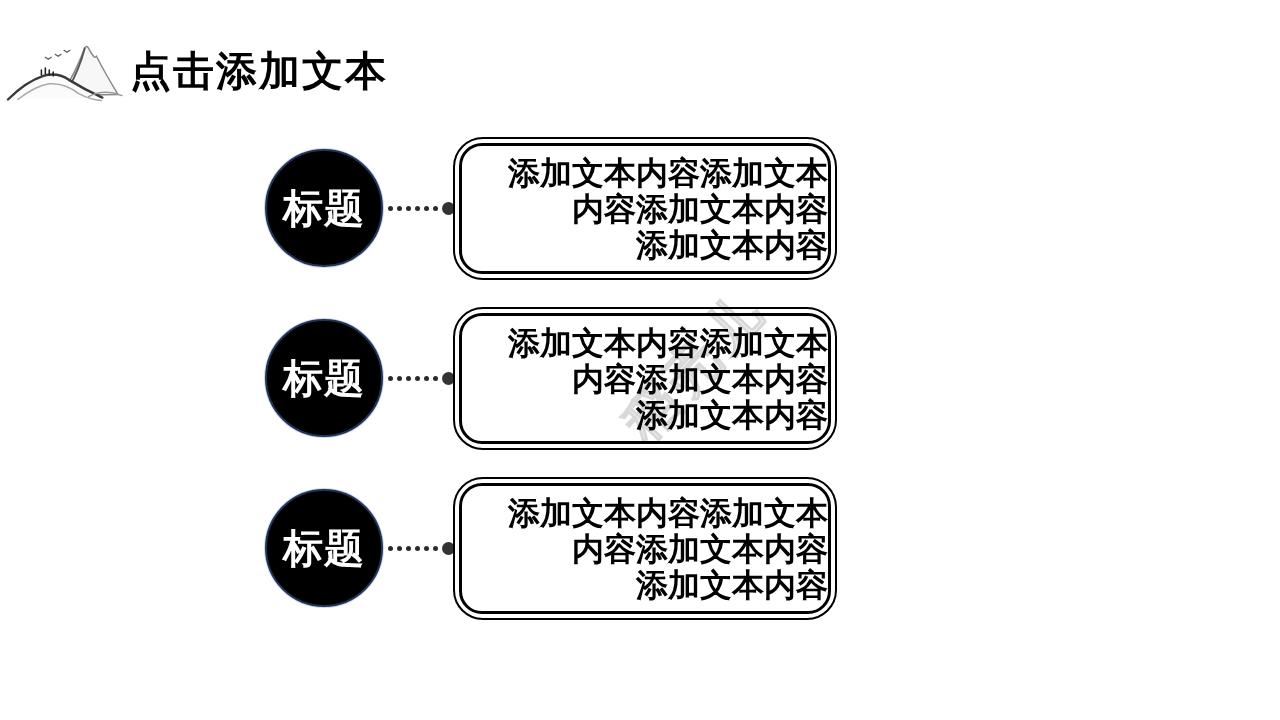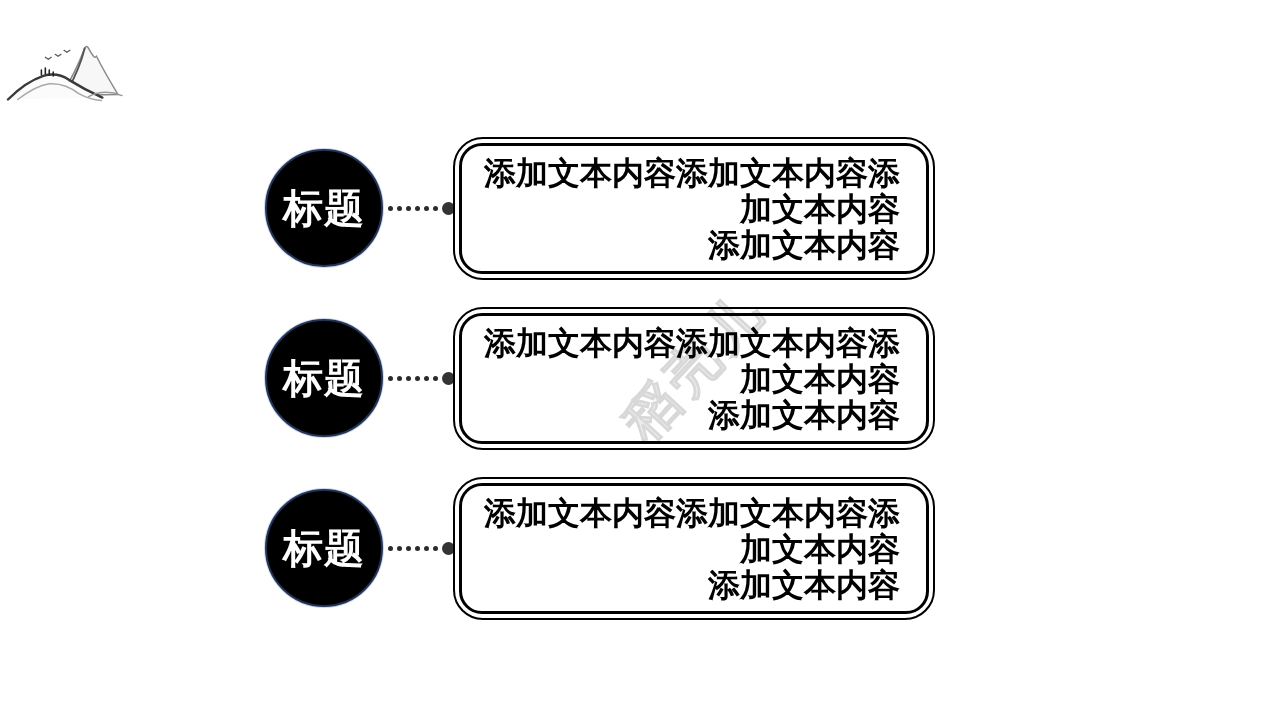--- a/index.html
+++ b/index.html
@@ -34,21 +34,21 @@
   .circle-label{
     color:#fff;font-size:40px;font-weight:800;letter-spacing:1px;line-height:1;
   }
   .connector{
     position:absolute;left:388px;top:0;height:100%;
     display:flex;align-items:center;gap:4px;
   }
   .dot{width:5px;height:5px;border-radius:50%;background:#2b2b2b;flex:none;}
   .dot.big{width:13px;height:13px;background:#333;}
   .textbox{
-    position:absolute;left:453px;top:0;width:482px;height:143px;
+    position:absolute;left:453px;top:0;width:384px;height:143px;
     border:2px solid #000;border-radius:30px;padding:4px;box-sizing:border-box;
     background:transparent;
   }
   .textbox-inner{
     width:100%;height:100%;border:3px solid #000;border-radius:23px;
     box-sizing:border-box;display:flex;flex-direction:column;justify-content:center;
     padding-left:21px;background:transparent;
   }
   .textbox-inner p{
     margin:0;max-width:417px;font-size:32px;line-height:36px;font-weight:700;
@@ -68,20 +68,21 @@
     <path d="M2 66 Q20 48 38 42 Q52 38 64 46 Q80 56 98 64 L2 66 Z" fill="#fbfbfb" stroke="none"></path>
     <path d="M2 66 Q20 48 38 42 Q52 38 64 46 Q80 56 98 64" fill="none" stroke="#3a3a3a" stroke-width="2.5" stroke-linecap="round"></path>
     <path d="M12 66 Q30 52 44 50 Q60 49 74 60 Q85 66 97 67" fill="none" stroke="#a8a8a8" stroke-width="1.5" stroke-linecap="round"></path>
     <path d="M84 63 Q100 55 118 62" fill="none" stroke="#9a9a9a" stroke-width="1.5" stroke-linecap="round"></path>
 
     <path d="M36 41 l0 -5 M40 40 l0 -6 M44 41 l0 -5 M48 42 l0 -4" stroke="#222" stroke-width="1.6" stroke-linecap="round"></path>
 
     <path d="M40 23 l3 2 3 -2 M50 20 l3 2 3 -2 M59 16 l3 2 3 -2" stroke="#555" stroke-width="1.2" fill="none" stroke-linecap="round"></path>
   </svg>
 
+  <h1 class="slide-title">点击添加文本</h1>
 
   <div class="watermark">稻壳儿</div>
 
   <div class="row r0">
     <div class="circle">
       <span class="circle-label">标题</span>
     </div>
     <div class="connector">
       <span class="dot"></span>
       <span class="dot"></span>

